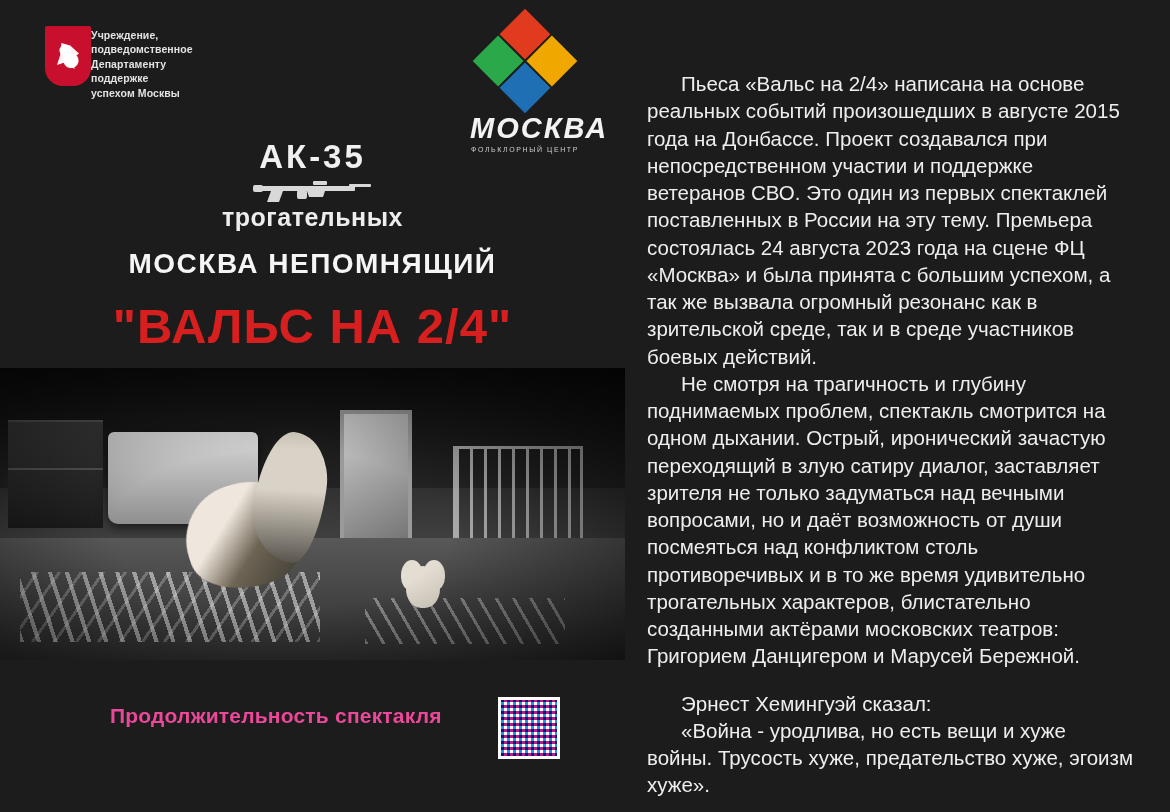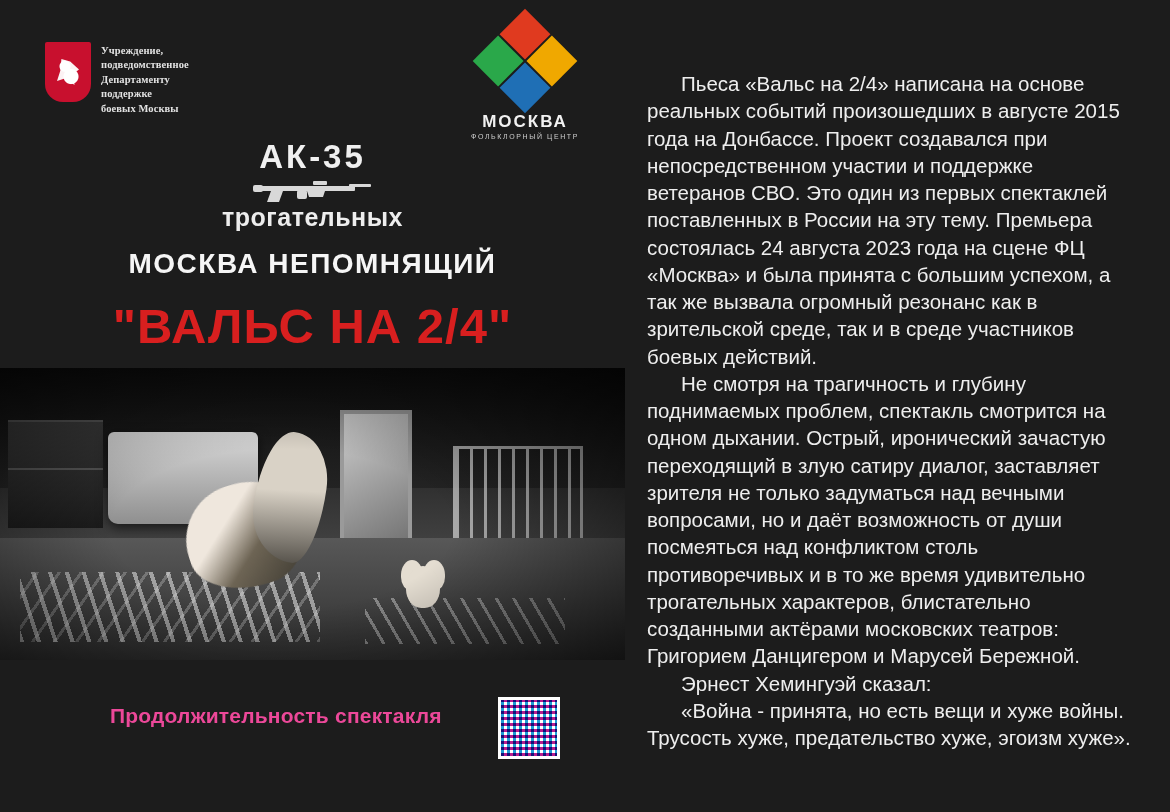--- a/index.html
+++ b/index.html
@@ -16,25 +16,23 @@
     color: #e8e8e8;
   }
   
   .left-col {
     position: absolute;
     left: 0; top: 0;
     width: 625px; height: 812px;
   }
   .dept-logo {
     position: absolute;
-    left: 45px; top: 42px;
+    left: 45px; top: 26px;
     display: flex;
     align-items: flex-start;
-    gap: 10px;
-    font-family: Liberation Serif, serif;
   }
   .coat {
     width: 46px; height: 60px;
     background: #c8102e;
     border-radius: 2px 2px 18px 18px;
     position: relative;
     overflow: hidden;
   }
   .coat .rider {
     position: absolute;
@@ -77,24 +75,25 @@
     grid-template-rows: 1fr 1fr;
     gap: 2px;
   }
   .rhombus i { display: block; }
   .rh-1 { background: #e03a1f; }
   .rh-2 { background: #f0a800; }
   .rh-3 { background: #2aa84a; }
   .rh-4 { background: #1f6fb5; }
   .moscow-word {
     margin-top: 14px;
-    font-size: 17px;
+    font-size: 29px;
     font-weight: 700;
     letter-spacing: 2px;
     color: #f2f2f2;
+    font-style: italic;
   }
   .moscow-sub {
     font-size: 7px;
     letter-spacing: 1.6px;
     color: #cfcfcf;
     margin-top: 1px;
   }
   .ak {
     position: absolute;
     top: 138px; left: 0; width: 625px;
@@ -245,39 +244,39 @@
     width: 545px; height: 644px;
     padding: 70px 36px 0 22px;
   }
   .body-text p {
     font-size: 20.5px;
     line-height: 1.33;
     color: #eeeeee;
     text-indent: 34px;
     margin-bottom: 0;
   }
-  .body-text p.gap { }
+  .body-text p.gap { margin-top: 20px; }
 </style>
 </head>
 <body>
 
 <div class="poster">
 
   <div class="left-col">
 
     <div class="dept-logo">
       <div class="coat">
         <div class="rider"></div>
       </div>
       <div class="dept-text">
         <div>Учреждение,</div>
         <div>подведомственное</div>
         <div>Департаменту</div>
         <div>поддержке</div>
-        <div>боевых Москвы</div>
+        <div>успехом Москвы</div>
       </div>
     </div>
 
     <div class="moscow-logo">
       <div class="rhombus">
         <i class="rh-1"></i>
           <i class="rh-2"></i>
           <i class="rh-3"></i>
           <i class="rh-4"></i>
       </div>
@@ -327,17 +326,17 @@
     <div class="qr">
       <div class="qr-inner"></div>
     </div>
   </div>
 
   <div class="right-col">
     <div class="body-text">
       <p>Пьеса «Вальс на 2/4» написана на основе реальных событий произошедших в августе 2015 года на Донбассе. Проект создавался при непосредственном участии и поддержке ветеранов СВО. Это один из первых спектаклей поставленных в России на эту тему. Премьера состоялась 24 августа 2023 года на сцене ФЦ «Москва» и была принята с большим успехом, а так же вызвала огромный резонанс как в зрительской среде, так и в среде участников боевых действий.</p>
       <p>Не смотря на трагичность и глубину поднимаемых проблем, спектакль смотрится на одном дыхании. Острый, иронический зачастую переходящий в злую сатиру диалог, заставляет зрителя не только задуматься над вечными вопросами, но и даёт возможность от души посмеяться над конфликтом столь противоречивых и в то же время удивительно трогательных характеров, блистательно созданными актёрами московских театров: Григорием Данцигером и Марусей Бережной.</p>
       <p class="gap">Эрнест Хемингуэй сказал:</p>
-      <p>«Война - принята, но есть вещи и хуже войны. Трусость хуже, предательство хуже, эгоизм хуже».</p>
+      <p>«Война - уродлива, но есть вещи и хуже войны. Трусость хуже, предательство хуже, эгоизм хуже».</p>
     </div>
   </div>
 
 </div>
 
 </body></html>

